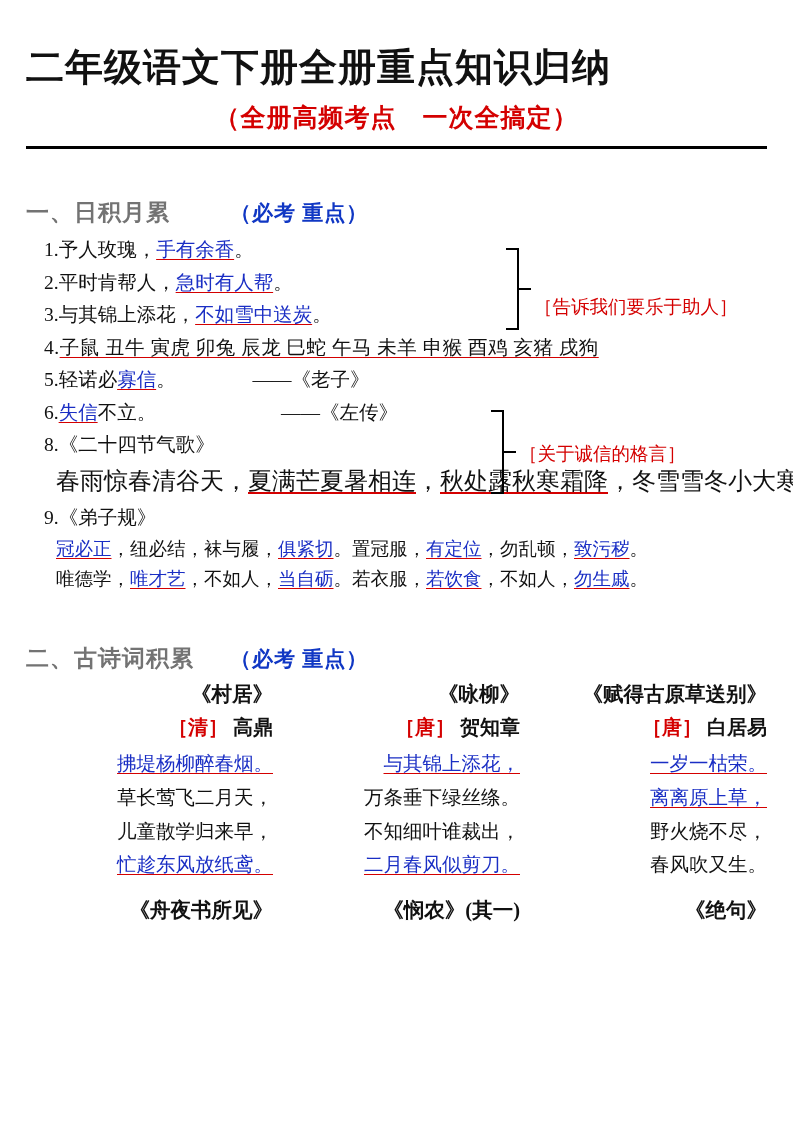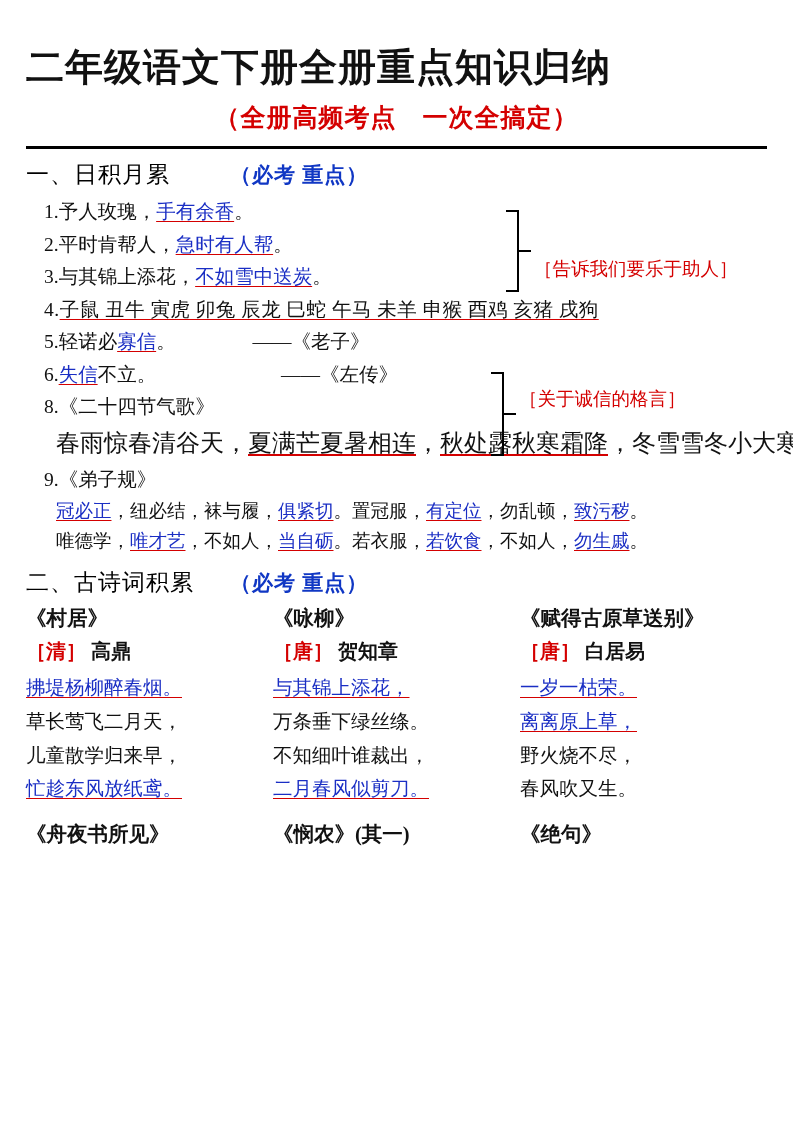--- a/index.html
+++ b/index.html
@@ -48,23 +48,24 @@
   }
 
   
   .section-head {
     display: flex;
     align-items: baseline;
     margin: 4px 0 6px 0;
   }
   .section-head .num {
     font-size: 23px;
-    font-weight: normal;
-    color: #000000;
-    letter-spacing: 1px;
+    font-weight: bold;
+    color: #737373;
+    letter-spacing: 1px;
+    margin-top: 38px;
   }
   .section-head .tag {
     font-size: 21px;
     font-weight: bold;
     color: #1037c4;
     margin-left: 60px;
     letter-spacing: 1px;
   }
 
   
@@ -110,21 +111,21 @@
     position: absolute;
     border-top: 2px solid #000;
     width: 12px;
   }
 
   
   .poem-grid {
     display: grid;
     grid-template-columns: 1fr 1fr 1fr;
     margin-top: 4px;
-    text-align: left;
+    text-align: right;
   }
   .poem-title {
     font-size: 20.5px;
     font-weight: bold;
     margin-bottom: 6px;
   }
   .poem-author {
     font-size: 20px;
     font-weight: bold;
     margin-bottom: 6px;
@@ -156,21 +157,21 @@
   </div>
 
   <div class="brace-block">
 
     <div class="brace" style="left:480px; top:14px; height:82px;"></div>
     <div class="brace-tick" style="left:493px; top:54px;"></div>
     <div class="annot" style="left:508px; top:60px;">［告诉我们要乐于助人］</div>
 
     <div class="brace" style="left:465px; top:176px; height:84px;"></div>
     <div class="brace-tick" style="left:478px; top:217px;"></div>
-    <div class="annot" style="left:493px; top:190px;">［关于诚信的格言］</div>
+    <div class="annot" style="left:493px; top:207px;">［关于诚信的格言］</div>
 
     <div class="line indent">
       <span>1.予人玫瑰，</span><span class="u-blue">手有余香</span><span>。</span>
     </div>
     <div class="line indent">
       <span>2.平时肯帮人，</span><span class="u-blue">急时有人帮</span><span>。</span>
     </div>
     <div class="line indent">
       <span>3.与其锦上添花，</span><span class="u-blue">不如雪中送炭</span><span>。</span>
     </div>

